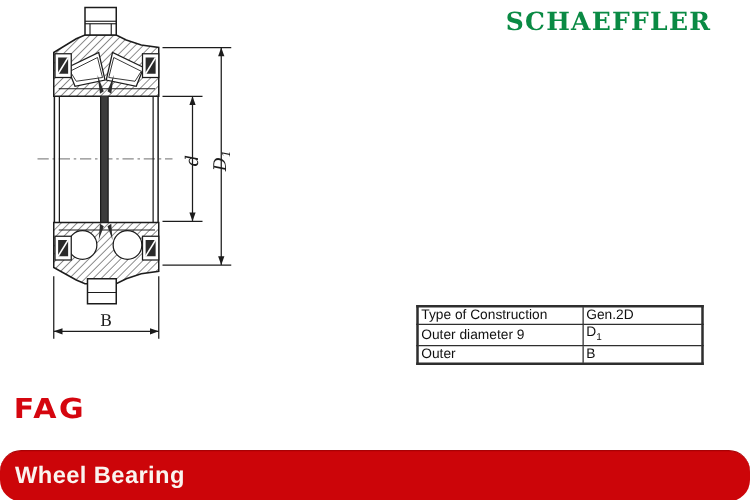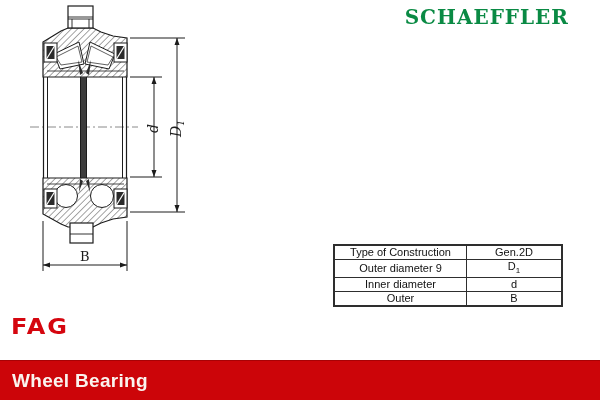--- a/index.html
+++ b/index.html
@@ -33,33 +33,33 @@
   
   .spec-table{
     position:absolute;left:333px;top:244px;
     border-collapse:collapse;
     width:230px;
     font-size:11px;color:#111;
     background:#fff;
   }
   .spec-table td{
     border:1px solid #2e2e2e;
-    text-align:center;vertical-align:middle;
+    vertical-align:middle;
     height:12px;padding:0 2px;line-height:13px;
   }
   .spec-table{border:2px solid #2e2e2e;}
   .spec-table td.c1{width:132px;}
   .spec-table td.c2{width:94px;}
   .spec-table sub{font-size:8px;}
 
   
   .footer-bar{
     position:absolute;left:0;top:360px;width:600px;height:40px;
     background:#cc0509;border-top:1px solid #a80205;
-    display:flex;align-items:center;
+    display:flex;align-items:center;border-radius:17px;
   }
   .footer-title{
     color:#faf4ef;font-weight:bold;font-size:19px;
     margin-left:12px;letter-spacing:0.3px;
   }
 </style>
 </head>
 <body>
 
 <div id="canvas">
@@ -182,24 +182,20 @@
     <tbody>
         <tr>
       <td class="c1"><span>Type of Construction</span></td>
       <td class="c2"><span>Gen.2D</span></td>
     </tr>
     <tr>
       <td class="c1"><span>Outer diameter 9</span></td>
       <td class="c2"><span>D</span><sub>1</sub></td>
     </tr>
     <tr>
-      <td class="c1"><span>Inner diameter</span></td>
-      <td class="c2"><span>d</span></td>
-    </tr>
-    <tr>
       <td class="c1"><span>Outer</span></td>
       <td class="c2"><span>B</span></td>
     </tr>
   </tbody>
     </table>
 
   <div class="fag-logo">FAG</div>
 
   <div class="footer-bar">
     <span class="footer-title">Wheel Bearing</span>

